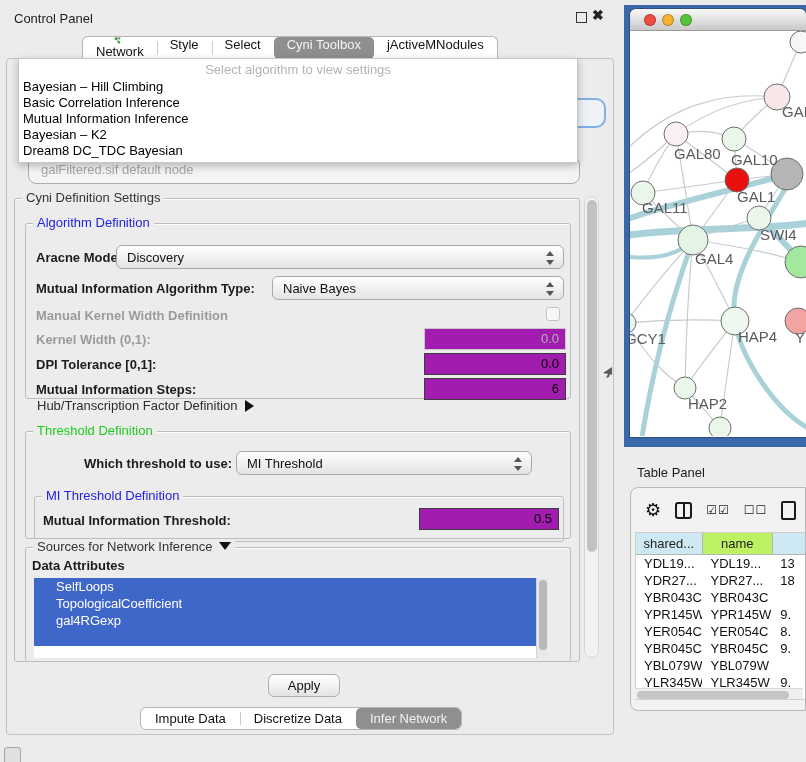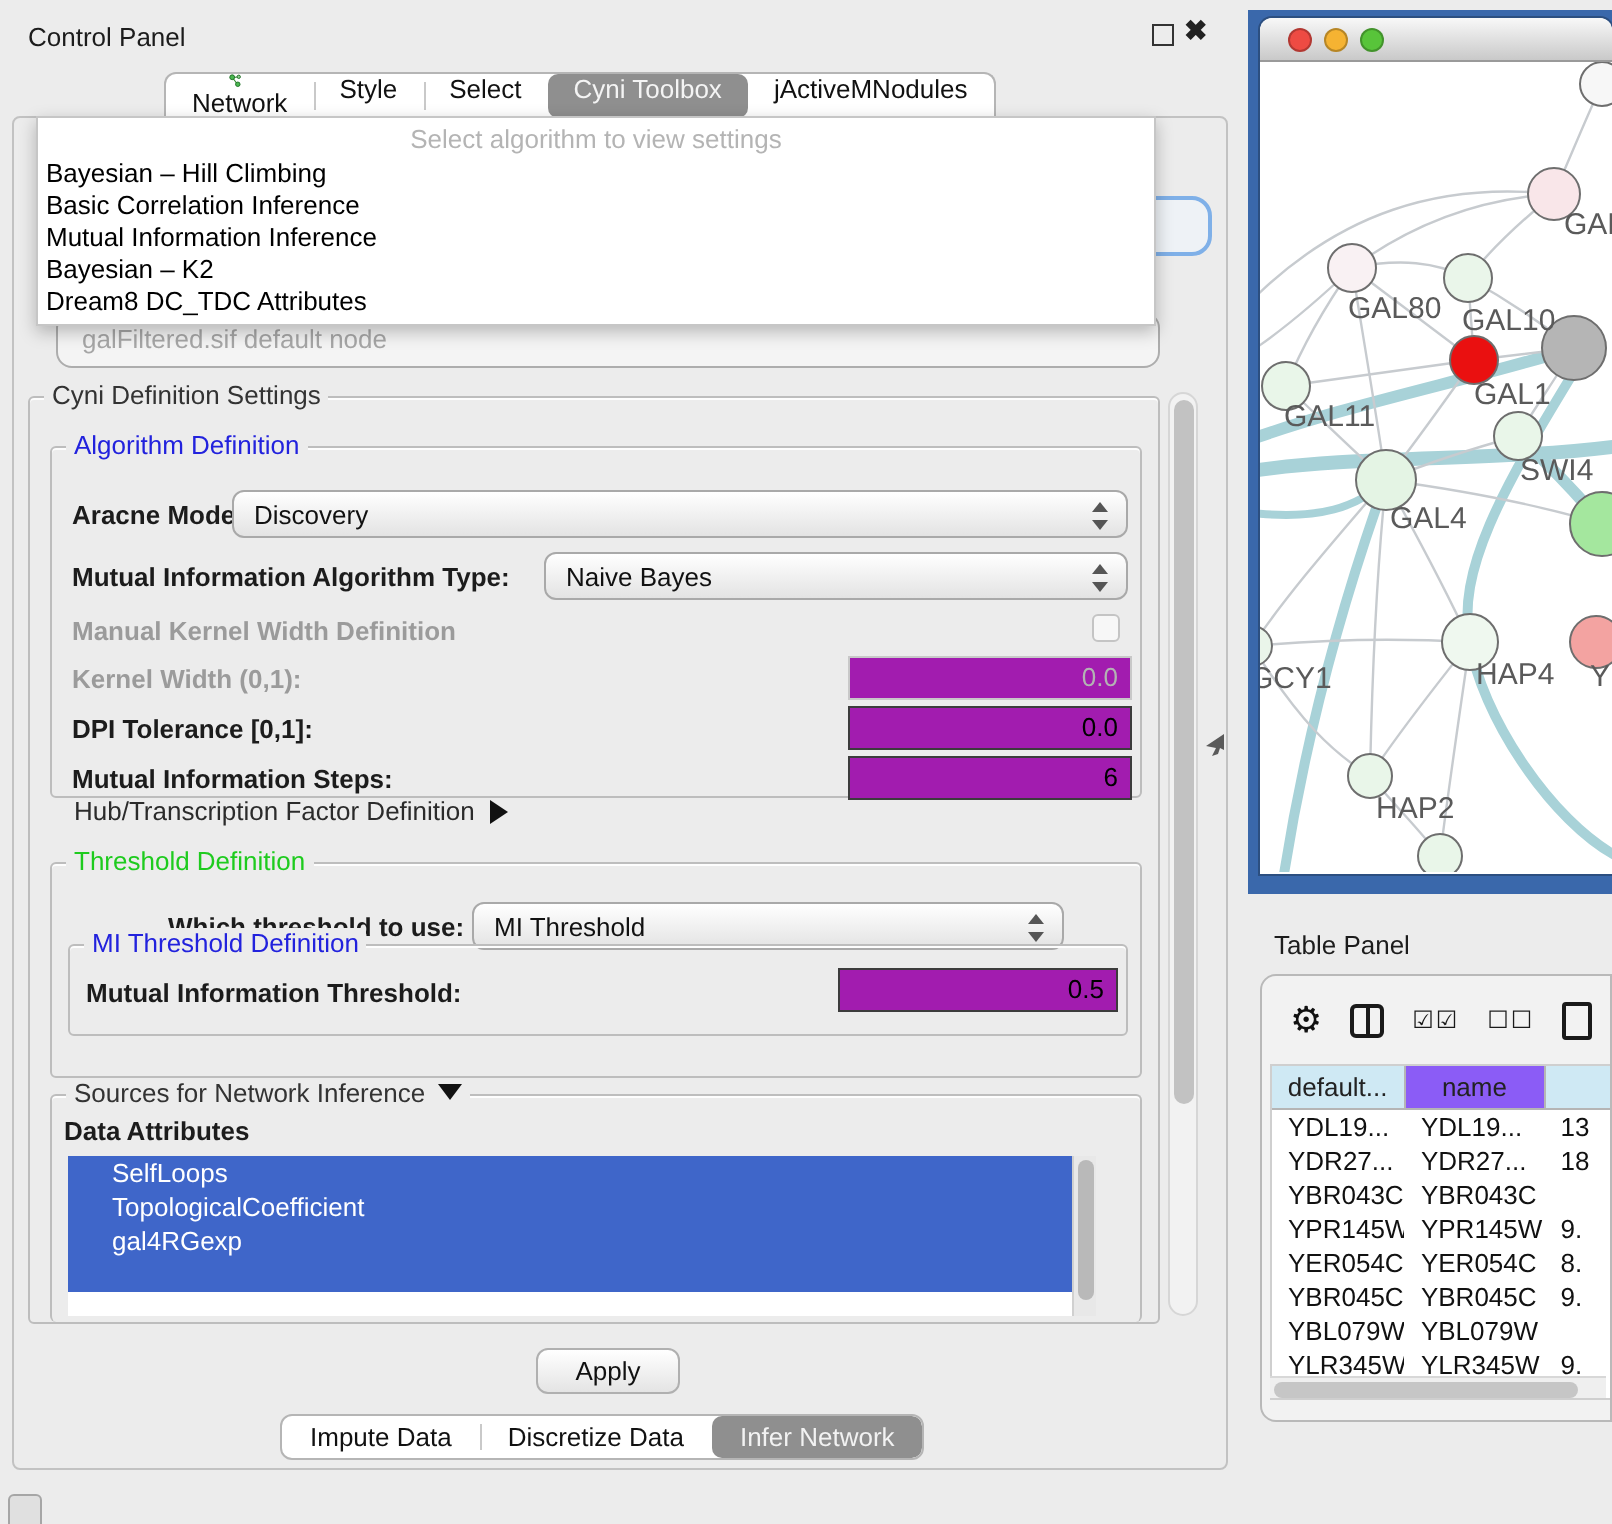--- a/index.html
+++ b/index.html
@@ -105,21 +105,21 @@
   .gear { font-size:18px; color:#111; }
   .split-icon { width:17px; height:17px; border:2px solid #1a1a1a; border-radius:3px; position:relative; }
   .split-icon::after { content:""; position:absolute; left:6px; top:0; bottom:0; width:2px; background:#1a1a1a; }
   .cb-pair { font-size:12px; letter-spacing:1px; color:#1a1a1a; white-space:nowrap; }
   .doc-icon { width:15px; height:19px; border:2px solid #1a1a1a; border-radius:2px; }
   .tp-table { position:absolute; left:4px; top:44px; width:172px; height:168px; background:#fff; overflow:hidden; border:1px solid #cfcfcf; border-right:0; }
   .tp-head { display:flex; height:22px; }
   .tp-head .hc { border-right:1px solid #b5b5b5; border-bottom:1px solid #b5b5b5; font-size:13px; color:#222;
     display:flex; align-items:center; justify-content:center; }
   .hc.blue { background:#cfe9f4; }
-  .hc.gray { background:#8b5cf6; }
+  .hc.gray { background:#bef264; }
   .tp-row { display:flex; height:17px; font-size:13px; color:#111; }
   .tp-row .c { padding-left:8px; line-height:17px; white-space:nowrap; overflow:hidden; }
   .tp-hsb { position:absolute; left:4px; top:200px; width:168px; height:11px; background:#efefef; border-top:1px solid #d8d8d8; }
   .tp-hsb .thumb { position:absolute; left:2px; top:1.5px; width:152px; height:8px; background:#c6c6c6; border-radius:4px; }
 
   .cursor { left:601px; top:366px; z-index:20; }
 </style>
 </head>
 <body>
 
@@ -159,21 +159,21 @@
   <span>galFiltered.sif default node</span>
 </div>
 
 <div class="abs dd-pop">
   <div class="dd-placeholder">Select algorithm to view settings</div>
   <div id="dd-items">
       <div class="dd-item">Bayesian – Hill Climbing</div>
       <div class="dd-item">Basic Correlation Inference</div>
       <div class="dd-item">Mutual Information Inference</div>
       <div class="dd-item">Bayesian – K2</div>
-      <div class="dd-item">Dream8 DC_TDC Attributes</div>
+      <div class="dd-item">Dream8 DC_TDC Bayesian</div>
     </div>
 </div>
 
 <div class="abs sb-v">
     <div class="thumb"></div>
   </div>
 
 <div class="grp settings">
   <span class="grp-t t-plain">Cyni Definition Settings</span>
 
@@ -212,21 +212,21 @@
   <div class="grp" style="left:10px; top:232px; width:546px; height:108px;">
     <span class="grp-t t-green">Threshold Definition</span>
     <span class="lbl" style="left:58px; top:24px;">Which threshold to use:</span>
     <div class="combo" style="left:210px; top:19px; width:296px;">
       <span>MI Threshold</span>
       <span class="arrows">
           <i class="up"></i>
           <i class="dn"></i>
         </span>
     </div>
-    <div class="grp" style="left:8px; top:40px; width:530px; height:46px;">
+    <div class="grp" style="left:8px; top:64px; width:530px; height:46px;">
       <span class="grp-t t-blue" style="background:#ececec;">MI Threshold Definition</span>
       <span class="lbl" style="left:8px; top:16px;">Mutual Information Threshold:</span>
       <div class="field" style="left:384px; top:11px; width:140px;">0.5</div>
     </div>
   </div>
 
   <div class="grp" style="left:10px; top:348px; width:546px; height:114px; border-bottom:0;">
     <span class="grp-t t-plain"><span>Sources for Network Inference</span><span class="tri-down"></span></span>
     <span class="lbl" style="left:6px; top:10px;">Data Attributes</span>
     <div class="attr-list" id="attr-list">
@@ -332,21 +332,21 @@
 <div class="abs tp-win">
   <div class="tp-toolbar">
     <span class="gear">⚙</span>
     <span class="split-icon"></span>
     <span class="cb-pair">☑☑</span>
     <span class="cb-pair">☐☐</span>
     <span class="doc-icon"></span>
   </div>
   <div class="tp-table">
     <div class="tp-head" id="tp-head">
-        <div class="hc blue" style="width: 78px;">default...</div>
+        <div class="hc blue" style="width: 78px;">shared...</div>
         <div class="hc gray" style="width: 82px;">name</div>
         <div class="hc blue" style="width: 40px;"></div>
       </div>
     <div id="tp-rows">
         <div class="tp-row">
           <div class="c" style="width: 78px;">YDL19...</div>
           <div class="c" style="width: 82px;">YDL19...</div>
           <div class="c" style="width: 40px;">13</div>
         </div>
         <div class="tp-row">

